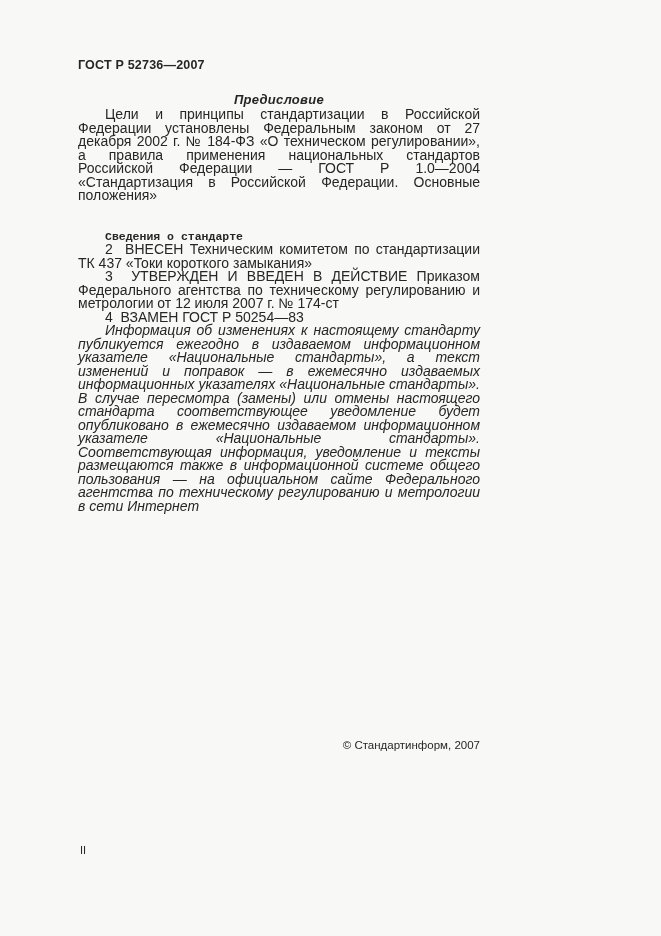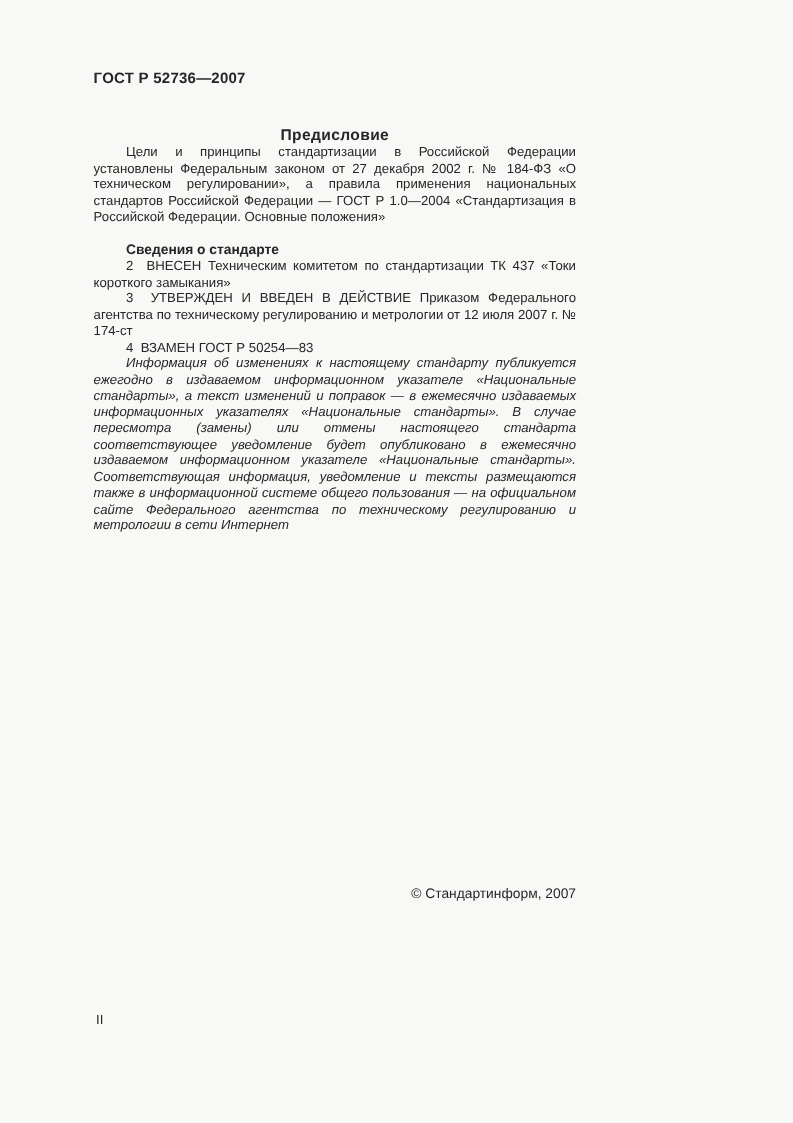--- a/index.html
+++ b/index.html
@@ -22,42 +22,44 @@
     right: 46px;
     top: 58px;
   }
   .doc-number {
     font-size: 12.5px;
     font-weight: bold;
     line-height: 14px;
     letter-spacing: 0.2px;
   }
   .title {
-    margin-top: 33px;
+    margin-top: 20px;
     text-align: center;
     font-size: 13px;
     font-weight: bold;
     line-height: 16px;
     letter-spacing: 0.3px;
+    font-style: italic;
   }
   p.body {
     margin: 0;
-    font-size: 11px;
+    font-size: 14px;
     line-height: 13.5px;
     text-align: justify;
     text-indent: 27px;
     white-space: pre-wrap;
   }
   .intro { margin-top: 19px; }
   .section-heading {
-    margin-top: 14px;
+    margin-top: 27px;
     font-size: 11.5px;
     font-weight: bold;
     line-height: 13.5px;
     text-indent: 27px;
+    font-family: Liberation Mono, monospace;
   }
   .item { margin-top: 12px; }
   .notice {
     margin-top: 29px;
     font-style: italic;
   }
   .copyright {
     position: absolute;
     top: 738px;
     right: 46px;

